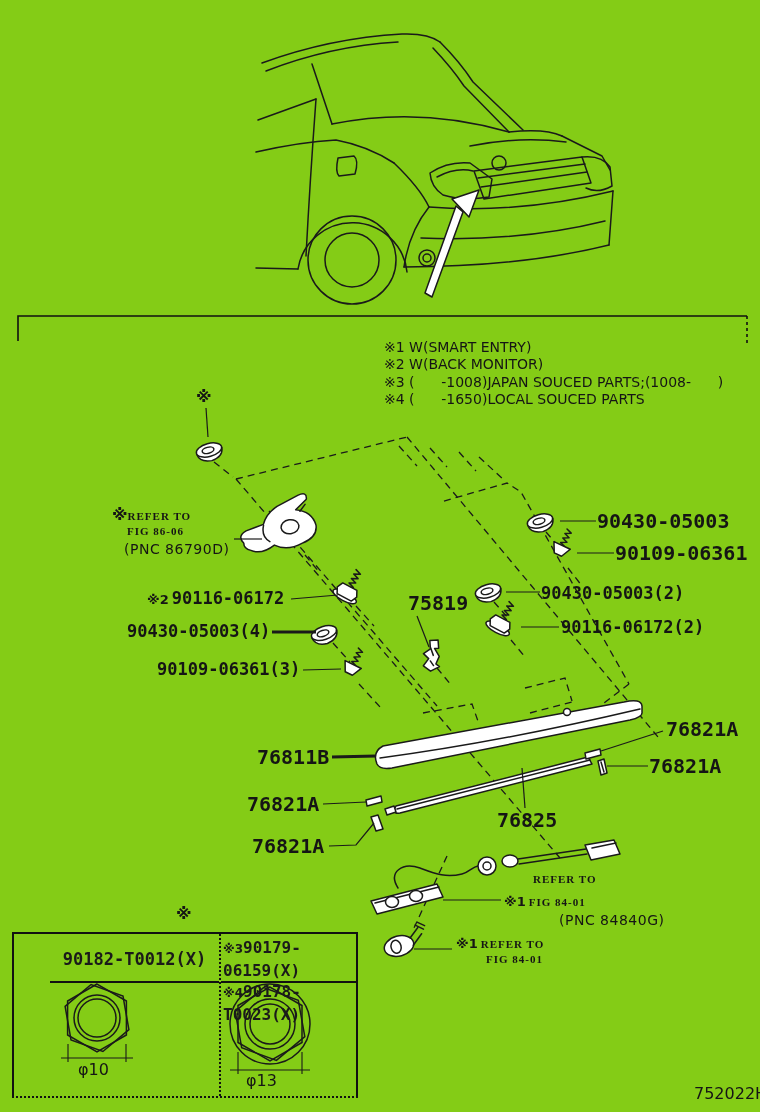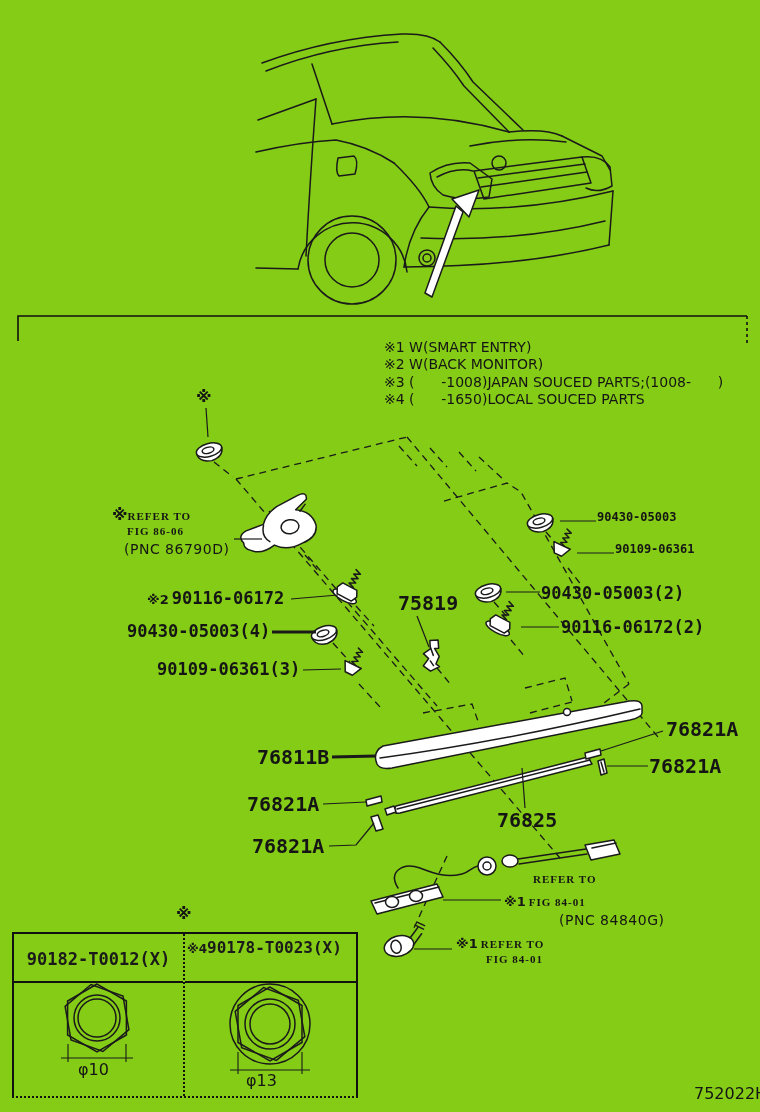--- a/index.html
+++ b/index.html
@@ -1,33 +1,33 @@
 <!DOCTYPE html>
 <html><head>
 <meta charset="utf-8">
 <style>
   html,body{margin:0;padding:0;background:#fff;}
   .page{position:relative;width:760px;height:1112px;background:#84cc16;overflow:hidden;
         font-family:"DejaVu Sans",sans-serif;color:#1a1a1a;}
   .art{position:absolute;left:0;top:0;}
   .lbl{position:absolute;white-space:nowrap;color:#151515;line-height:1.08;}
   .pn{font-family:"DejaVu Sans Mono",monospace;font-weight:700;font-size:17px;}
-  .pn-md{font-size:12px;}
+  .pn-md{font-size:20px;}
   .pn-lg{font-size:20px;}
   .mk{font-family:"DejaVu Sans",sans-serif;font-weight:700;font-size:13px;margin-right:3px;}
   .serif-b{font-family:Liberation Serif, serif;font-weight:700;font-size:11px;letter-spacing:1px;}
   .pnc{font-size:14px;font-weight:400;letter-spacing:0.5px;}
   .note{font-size:14px;white-space:pre;line-height:17.4px;}
   .note .nmk{font-weight:400;}
   .star{font-size:16px;font-weight:700;}
   .dim{font-size:16px;}
   .code{font-size:16px;}
   
   .nut-table{position:absolute;left:12px;top:932px;width:346px;height:166px;
-             border:2px solid #111;border-bottom-style:dotted;display:flex;background:transparent;box-sizing:border-box;}
+             border:2px solid #111;border-bottom-style:dotted;display:flex;background:transparent;box-sizing:border-box;padding-left:36px;}
   .nt-col{box-sizing:border-box;height:100%;}
   .nt-left{width:171px;border-right:2px dotted #111;}
   .nt-right{flex:1;}
   .nt-hdr{box-sizing:border-box;height:49px;border-bottom:2px solid #111;
           font-family:"DejaVu Sans Mono",monospace;font-weight:700;}
   .nt-left .nt-hdr{font-size:17px;text-align:center;padding-top:15px;}
   .nt-right .nt-hdr{font-size:16px;line-height:21px;padding:3px 0 0 2px;text-align:left;}
   .nt-right .nt-hdr .mk{font-size:12px;margin-right:0;}
 </style>
 </head>
@@ -273,21 +273,21 @@
     <div class="serif-b" style="margin:3px 0 0 15px">FIG 86-06</div>
     <div class="pnc" style="margin:4px 16px 0 12px">(PNC 86790D)</div>
   </div>
 
   <div class="lbl" style="left:147px;top:589px">
     <span class="mk">※2</span><span class="pn">90116-06172</span>
   </div>
   <div class="lbl pn" style="left:127px;top:622px">90430-05003(4)</div>
   <div class="lbl pn" style="left:157px;top:660px">90109-06361(3)</div>
 
-  <div class="lbl pn pn-lg" style="left:398px;top:593px">75819</div>
+  <div class="lbl pn pn-lg" style="left:408px;top:593px">75819</div>
 
   <div class="lbl pn pn-md" style="left:597px;top:511px">90430-05003</div>
   <div class="lbl pn pn-md" style="left:615px;top:543px">90109-06361</div>
   <div class="lbl pn" style="left:541px;top:584px">90430-05003(2)</div>
   <div class="lbl pn" style="left:561px;top:618px">90116-06172(2)</div>
 
   <div class="lbl pn pn-lg" style="left:257px;top:747px">76811B</div>
   <div class="lbl pn pn-lg" style="left:666px;top:719px">76821A</div>
   <div class="lbl pn pn-lg" style="left:649px;top:756px">76821A</div>
   <div class="lbl pn pn-lg" style="left:247px;top:794px">76821A</div>
@@ -306,20 +306,21 @@
   <div class="lbl serif-b" style="left:486px;top:954px">FIG 84-01</div>
 
   <div class="lbl star" style="left:176px;top:905px">※</div>
 
   <div class="nut-table">
     <div class="nt-col nt-left">
       <div class="nt-hdr">90182-T0012(X)</div>
     </div>
     <div class="nt-col nt-right">
       <div class="nt-hdr">
+        <div><span class="mk">※3</span><span>90179-06159(X)</span></div>
         <div><span class="mk">※4</span><span>90178-T0023(X)</span></div>
       </div>
     </div>
   </div>
   <div class="lbl dim" style="left:78px;top:1061px">φ10</div>
   <div class="lbl dim" style="left:246px;top:1072px">φ13</div>
 
   <div class="lbl code" style="left:694px;top:1085px">752022H</div>
 
 </div>

